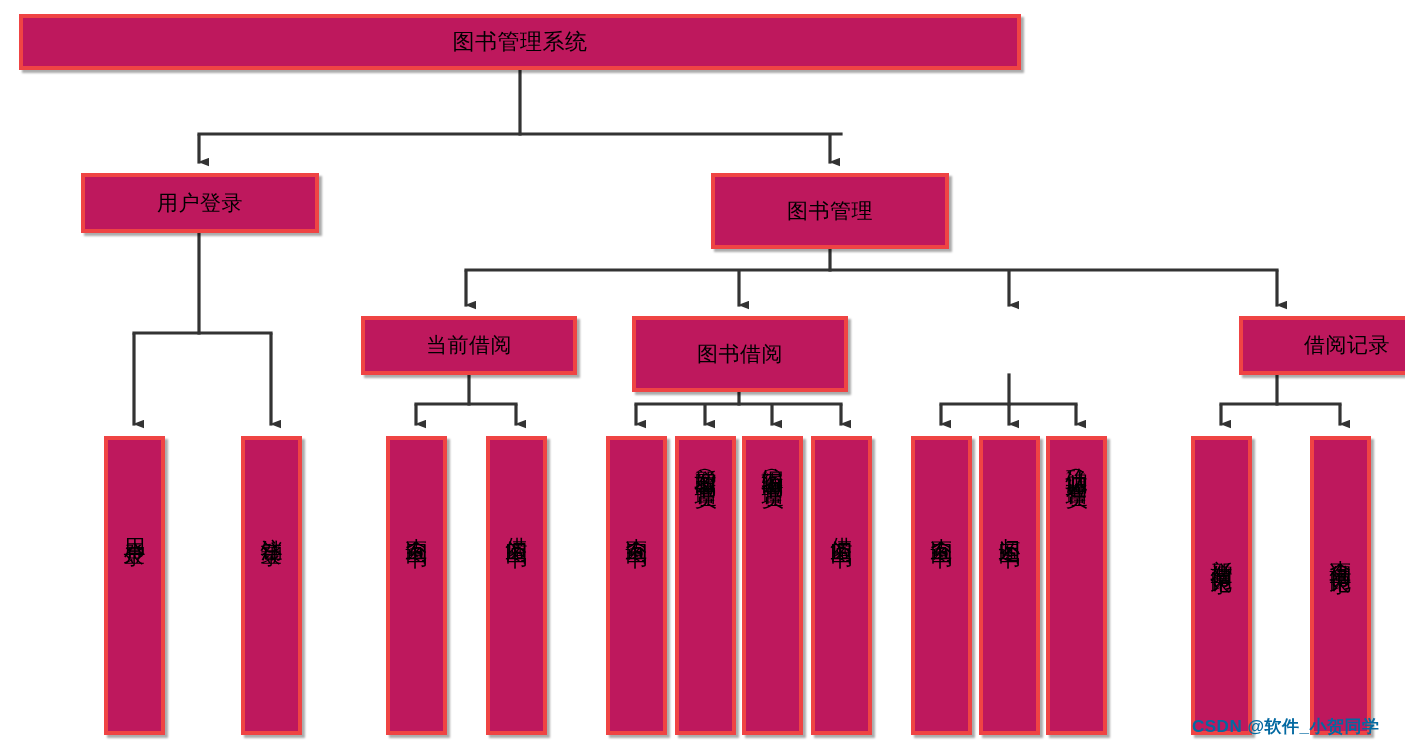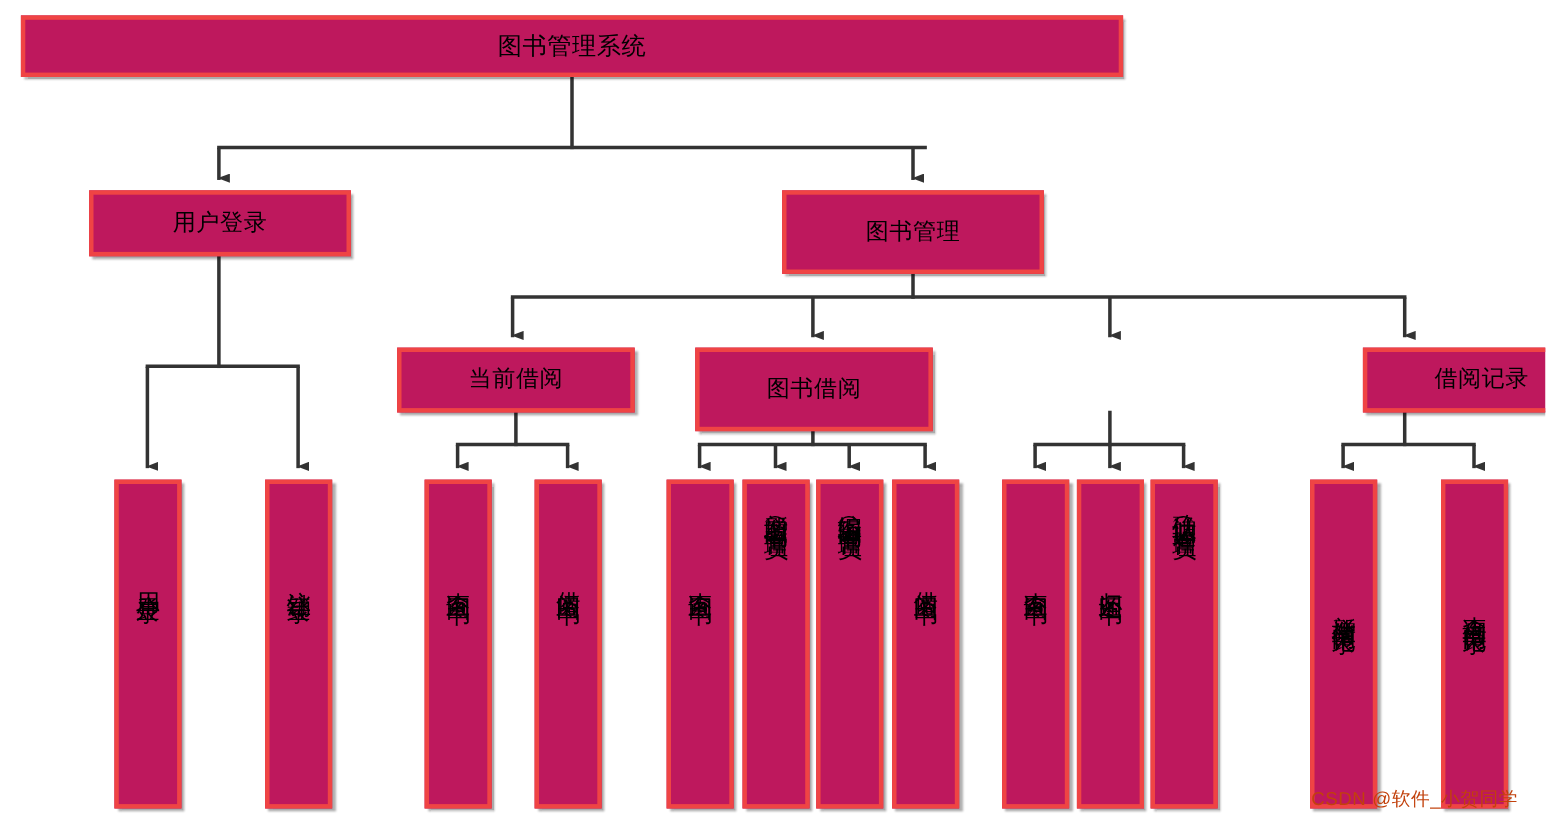--- a/index.html
+++ b/index.html
@@ -73,24 +73,25 @@
   }
   .node.vert.midshort .lbl {
     margin-top: 96px;
   }
   .node.vert.tall .lbl {
     margin-top: 4px;
   }
   .watermark {
     position: absolute;
     font-size: 17px;
-    color: #c2410c;
+    color: #0369a1;
     white-space: nowrap;
     z-index: 5;
     letter-spacing: 0.5px;
+    font-weight: bold;
   }
 </style>
 </head>
 <body>
 
 <div id="canvas">
 
   <svg id="wires" viewBox="0 0 1405 747" width="1405" height="747">
     <defs>
       <marker id="arrow" markerWidth="9" markerHeight="11" refX="4.2" refY="10" orient="auto" markerUnits="userSpaceOnUse">

